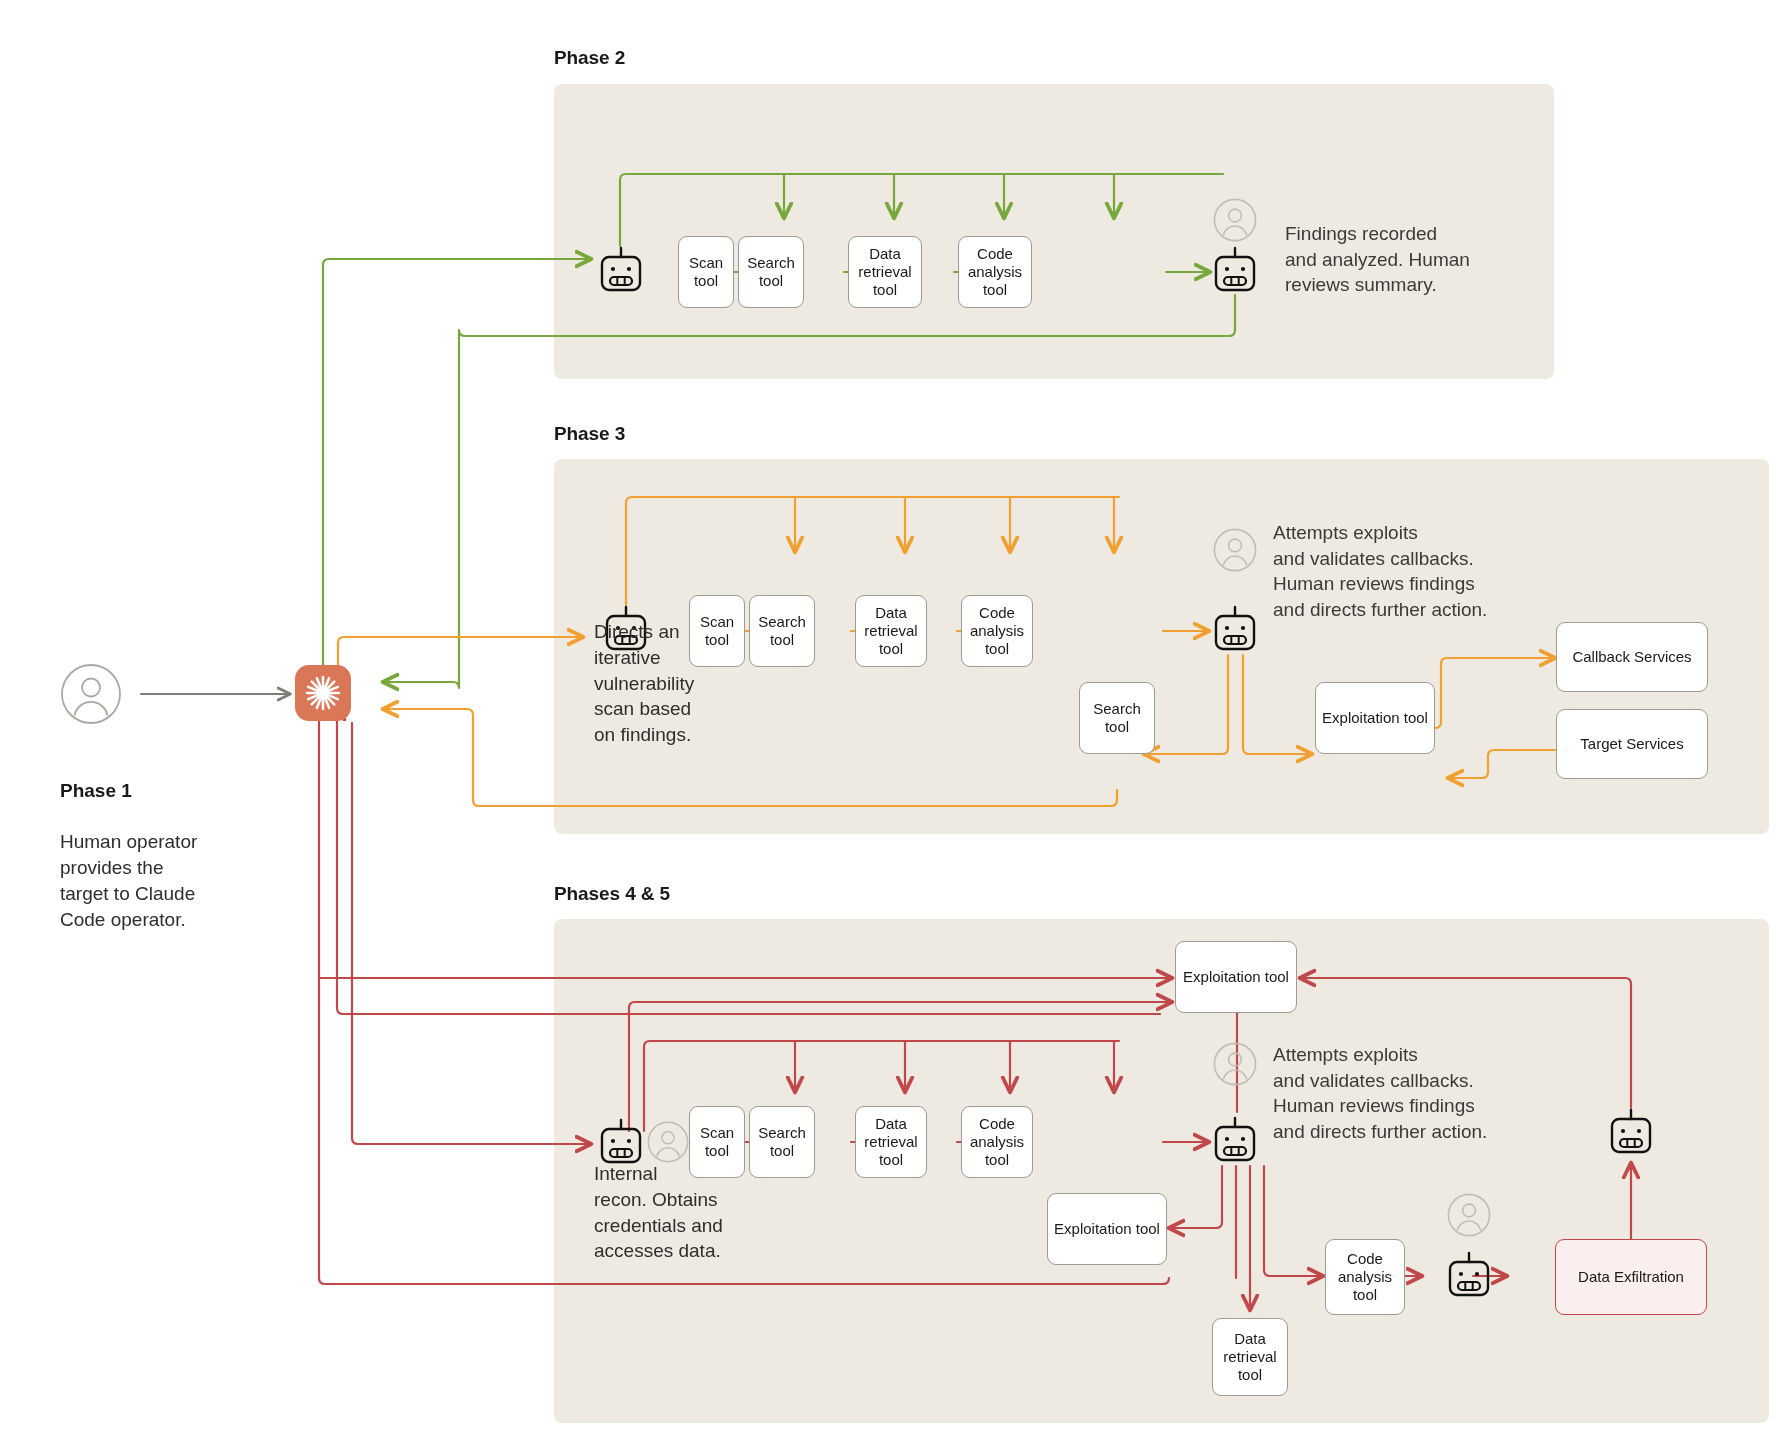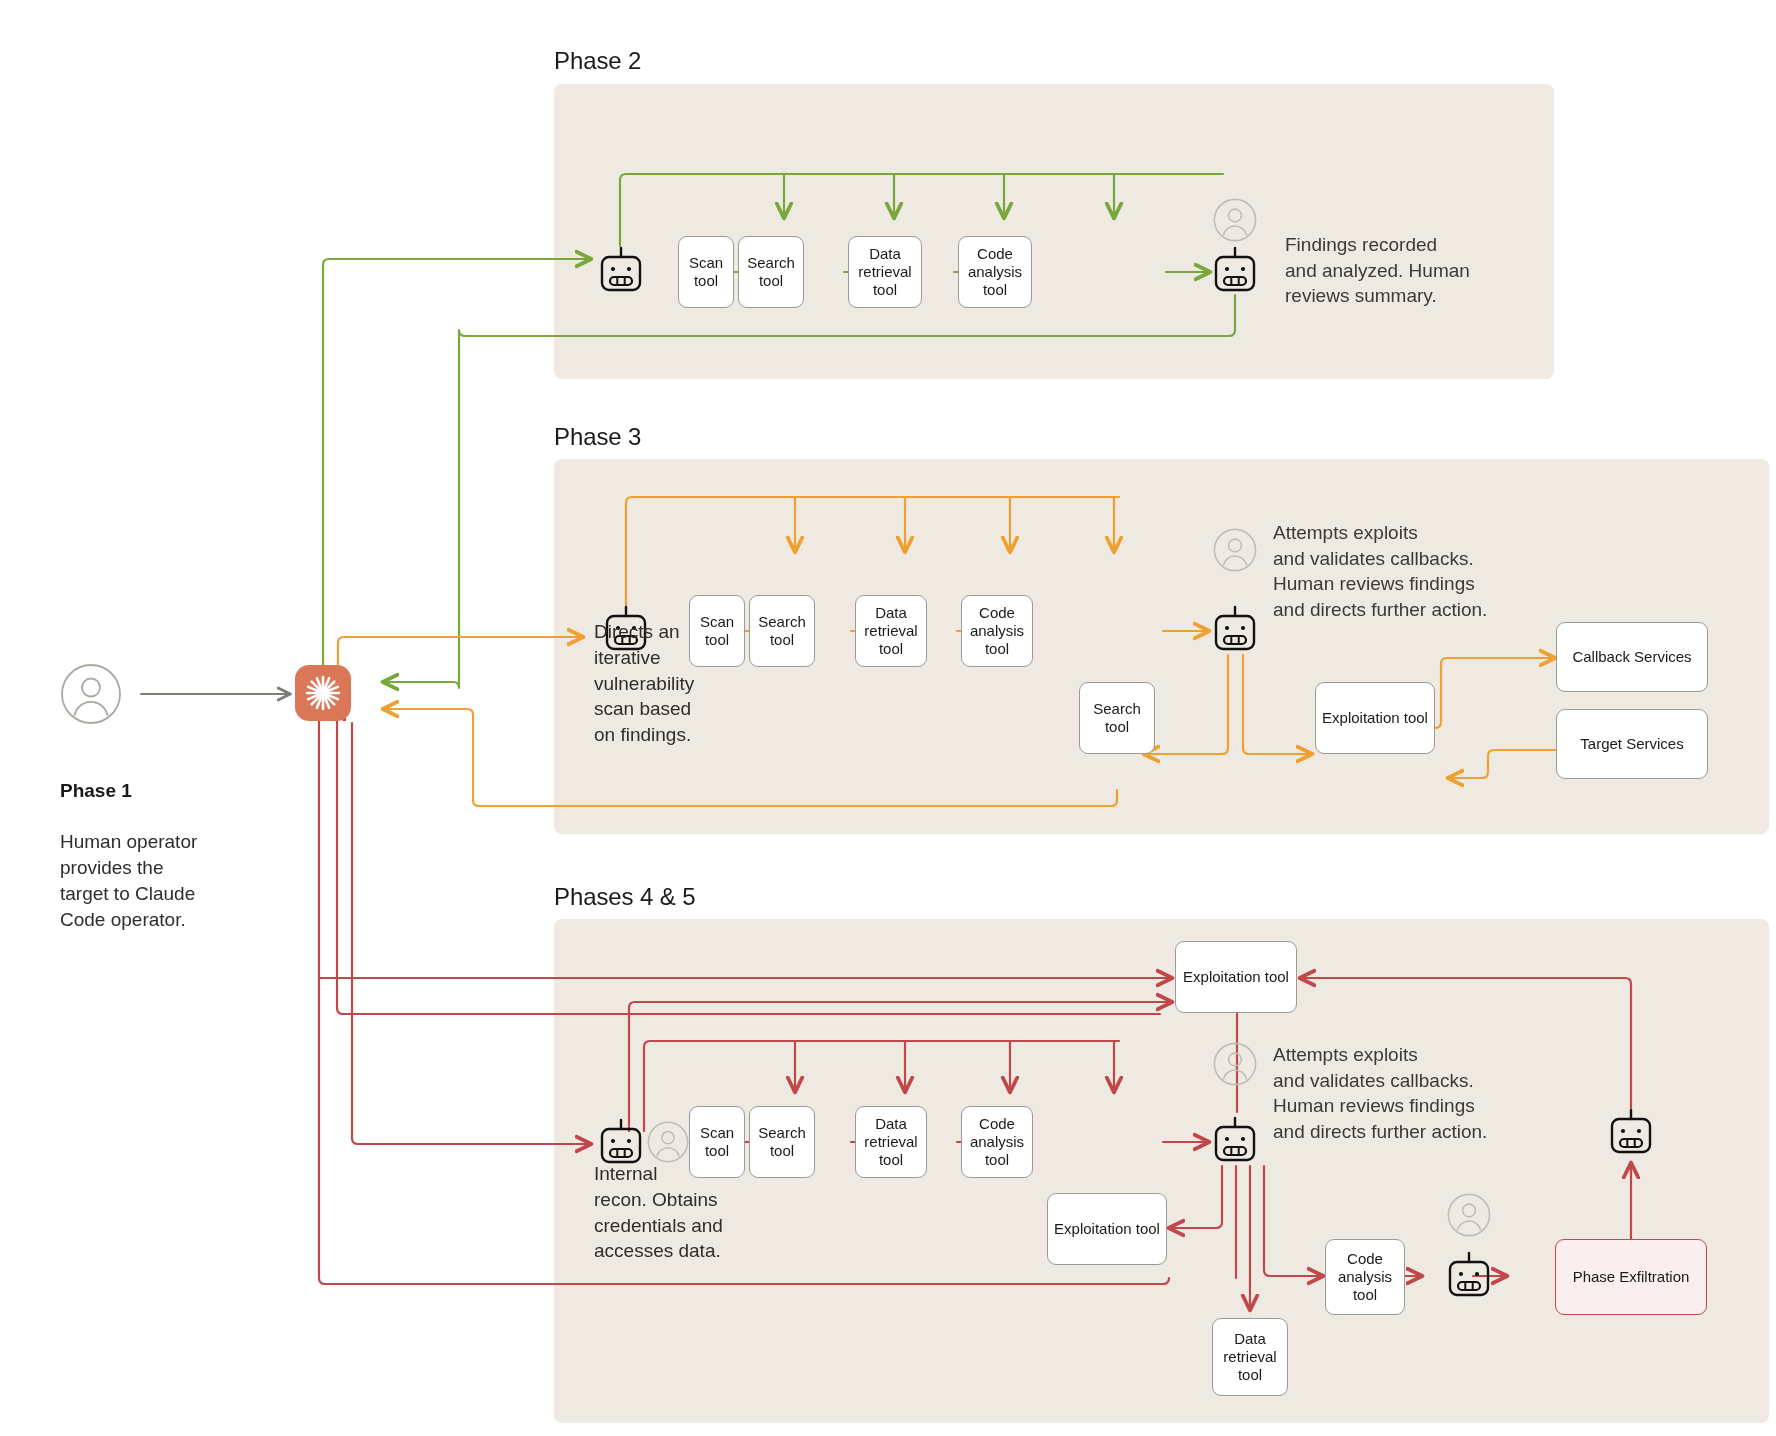--- a/index.html
+++ b/index.html
@@ -21,22 +21,22 @@
     width: 1776px; height: 1436px;
     pointer-events: none;
   }
   .panel {
     position: absolute;
     background: #eeeae1;
     border-radius: 8px;
   }
   .phase-label {
     position: absolute;
-    font-size: 24px;
-    font-weight: normal;
+    font-size: 19px;
+    font-weight: bold;
     color: #1a1a18;
     letter-spacing: -0.1px;
     white-space: nowrap;
   }
   .tool {
     position: absolute;
     background: #ffffff;
     border: 1.3px solid #9b9a93;
     border-radius: 9px;
     display: flex;
@@ -267,21 +267,21 @@
       <line x1="23" y1="2" x2="23" y2="11" stroke="#111" stroke-width="2.4" stroke-linecap="round"></line>
       <rect x="4" y="11" width="38" height="33" rx="7" fill="none" stroke="#111" stroke-width="2.4"></rect>
       <circle cx="15" cy="23" r="2.1" fill="#111"></circle>
       <circle cx="31" cy="23" r="2.1" fill="#111"></circle>
       <rect x="12" y="31" width="22" height="8" rx="4" fill="none" stroke="#111" stroke-width="2.2"></rect>
       <line x1="19.3" y1="31" x2="19.3" y2="39" stroke="#111" stroke-width="2"></line>
       <line x1="26.7" y1="31" x2="26.7" y2="39" stroke="#111" stroke-width="2"></line>
     </svg>
   </div>
 
-  <div class="note" style="left:1285px; top:232px;">Findings recorded
+  <div class="note" style="left:1285px; top:221px;">Findings recorded
 and analyzed. Human
 reviews summary.</div>
 
   <div class="phase-label" style="left:554px; top:423px;">Phase 3</div>
 
   <div class="icon-wrap" style="left:603px; top:605px;">
     <svg class="glyph" width="46" height="50" viewBox="0 0 46 50" aria-hidden="true">
       <line x1="23" y1="2" x2="23" y2="11" stroke="#111" stroke-width="2.4" stroke-linecap="round"></line>
       <rect x="4" y="11" width="38" height="33" rx="7" fill="none" stroke="#111" stroke-width="2.4"></rect>
       <circle cx="15" cy="23" r="2.1" fill="#111"></circle>
@@ -434,21 +434,21 @@
       <line x1="23" y1="2" x2="23" y2="11" stroke="#111" stroke-width="2.4" stroke-linecap="round"></line>
       <rect x="4" y="11" width="38" height="33" rx="7" fill="none" stroke="#111" stroke-width="2.4"></rect>
       <circle cx="15" cy="23" r="2.1" fill="#111"></circle>
       <circle cx="31" cy="23" r="2.1" fill="#111"></circle>
       <rect x="12" y="31" width="22" height="8" rx="4" fill="none" stroke="#111" stroke-width="2.2"></rect>
       <line x1="19.3" y1="31" x2="19.3" y2="39" stroke="#111" stroke-width="2"></line>
       <line x1="26.7" y1="31" x2="26.7" y2="39" stroke="#111" stroke-width="2"></line>
     </svg>
   </div>
 
-  <div class="tool danger" style="left:1555px; top:1239px; width:152px; height:76px;">Phase
+  <div class="tool danger" style="left:1555px; top:1239px; width:152px; height:76px;">Data
 Exfiltration</div>
 
   <div class="icon-wrap" style="left:1608px; top:1108px;">
     <svg class="glyph" width="46" height="50" viewBox="0 0 46 50" aria-hidden="true">
       <line x1="23" y1="2" x2="23" y2="11" stroke="#111" stroke-width="2.4" stroke-linecap="round"></line>
       <rect x="4" y="11" width="38" height="33" rx="7" fill="none" stroke="#111" stroke-width="2.4"></rect>
       <circle cx="15" cy="23" r="2.1" fill="#111"></circle>
       <circle cx="31" cy="23" r="2.1" fill="#111"></circle>
       <rect x="12" y="31" width="22" height="8" rx="4" fill="none" stroke="#111" stroke-width="2.2"></rect>
       <line x1="19.3" y1="31" x2="19.3" y2="39" stroke="#111" stroke-width="2"></line>

